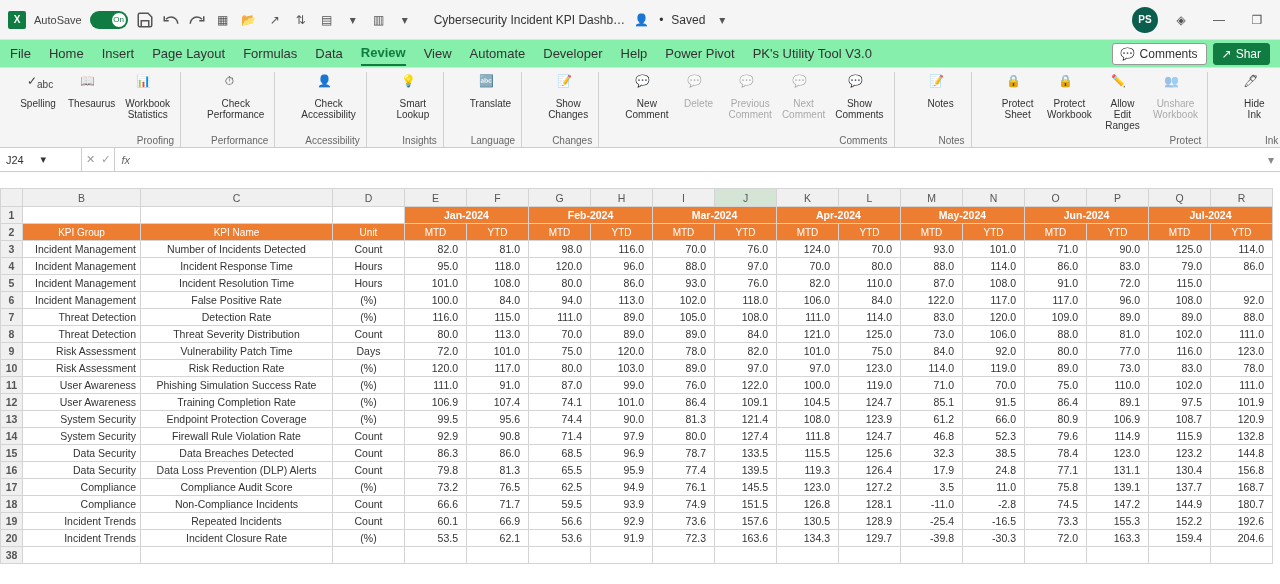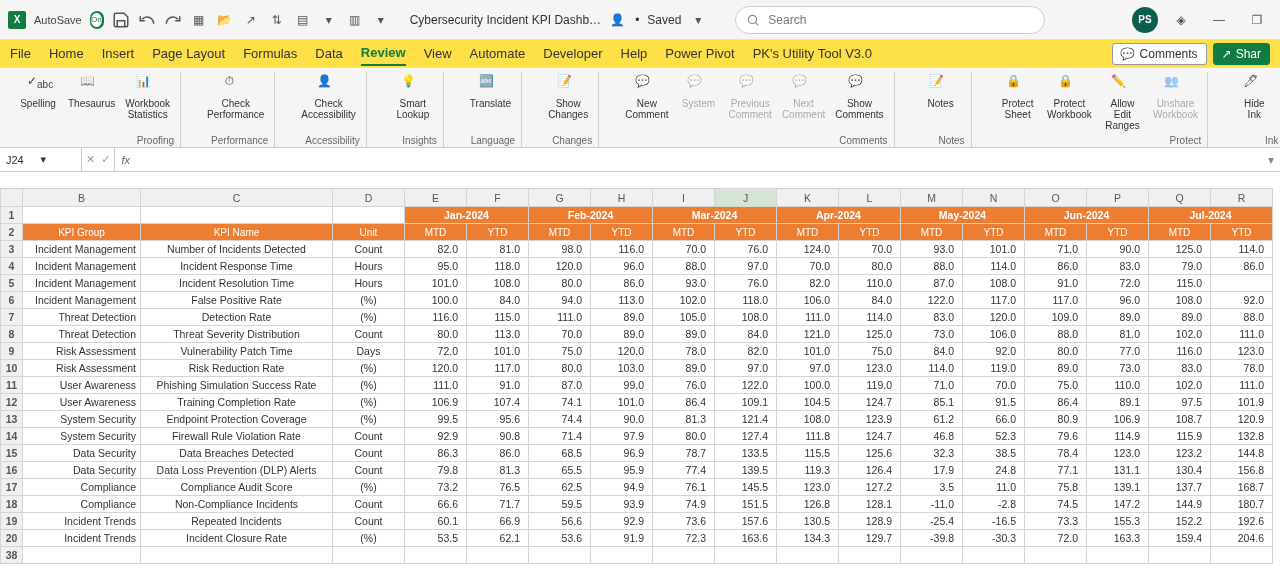--- a/index.html
+++ b/index.html
@@ -2,33 +2,33 @@
 <html><head>
 <meta charset="utf-8">
 <style>
 * { margin: 0; padding: 0; box-sizing: border-box; font-family: 'Segoe UI', Arial, sans-serif; }
 body { width: 1280px; height: 584px; background: #fff; overflow: hidden; font-size: 12px; color: #333; }
 
 
 .titlebar { height: 40px; background: #f5f5f5; display: flex; align-items: center; padding: 0 8px; gap: 8px; border-bottom: 1px solid #e0e0e0; }
 .excel-icon { width: 18px; height: 18px; background: #107c41; color: #fff; display: flex; align-items: center; justify-content: center; font-size: 10px; font-weight: bold; border-radius: 2px; }
 .autosave-label { font-size: 11px; color: #444; }
-.toggle { width: 14px; height: 18px; background: #107c41; border-radius: 10px; display: flex; align-items: center; padding: 0 2px; justify-content: flex-end; }
+.toggle { width: 38px; height: 18px; background: #107c41; border-radius: 10px; display: flex; align-items: center; padding: 0 2px; justify-content: flex-end; }
 .toggle-knob { width: 14px; height: 14px; background: #fff; border-radius: 50%; font-size: 8px; display: flex; align-items: center; justify-content: center; color: #107c41; }
 .qat-icon { width: 18px; height: 18px; color: #555; cursor: pointer; display: inline-flex; align-items: center; justify-content: center; }
 .doc-title { font-size: 12px; color: #333; margin-left: 12px; }
 .saved-label { font-size: 12px; color: #333; }
 .search-box { flex: 0 0 310px; height: 28px; background: #fff; border: 1px solid #ccc; border-radius: 16px; display: flex; align-items: center; padding: 0 10px; margin-left: 20px; gap: 8px; }
 .search-box input { border: none; outline: none; flex: 1; font-size: 12px; }
 .spacer { flex: 1; }
 .avatar { width: 26px; height: 26px; border-radius: 50%; background: #0b5e4e; color: #fff; display: flex; align-items: center; justify-content: center; font-size: 10px; font-weight: bold; }
 .win-btn { width: 30px; height: 30px; display: flex; align-items: center; justify-content: center; color: #555; cursor: pointer; }
 
 
-.ribbon-tabs { height: 28px; display: flex; align-items: center; padding: 0 10px; gap: 18px; background: #fde047; border-bottom: 1px solid #e0e0e0; }
+.ribbon-tabs { height: 28px; display: flex; align-items: center; padding: 0 10px; gap: 18px; background: #86efac; border-bottom: 1px solid #e0e0e0; }
 .ribbon-tabs .tab { font-size: 13px; color: #333; cursor: pointer; padding: 4px 0; }
 .ribbon-tabs .tab.active { color: #107c41; border-bottom: 2px solid #107c41; font-weight: 600; }
 .ribbon-right { margin-left: auto; display: flex; gap: 6px; }
 .rr-btn { padding: 3px 8px; border: 1px solid #999; border-radius: 3px; display: flex; align-items: center; gap: 4px; font-size: 12px; cursor: pointer; background: #fff; }
 .rr-btn.share { background: #107c41; color: #fff; border-color: #107c41; }
 
 
 .ribbon-content { height: 80px; background: #f5f5f5; border-bottom: 1px solid #ccc; display: flex; padding: 4px 8px 0; gap: 16px; }
 .rgroup { display: flex; flex-direction: column; border-right: 1px solid #d0d0d0; padding: 0 6px; }
 .rgroup-items { display: flex; gap: 2px; flex: 1; align-items: flex-start; }
@@ -105,27 +105,20 @@
   <span class="qat-icon">⇅</span>
   <span class="qat-icon">▤</span>
   <span class="qat-icon">▾</span>
   <span class="qat-icon">▥</span>
   <span class="qat-icon">▾</span>
   <span class="doc-title">Cybersecurity Incident KPI Dashb…</span>
   <span class="qat-icon">👤</span>
   <span>•</span>
   <span class="saved-label">Saved</span>
   <span class="qat-icon">▾</span>
-  <div class="search-box">
-    <svg width="14" height="14" viewBox="0 0 24 24" fill="none" stroke="#888" stroke-width="2">
-        <circle cx="11" cy="11" r="7"></circle>
-        <line x1="21" y1="21" x2="16" y2="16"></line>
-      </svg>
-    <input placeholder="Search" style="">
-  </div>
   <div class="spacer"></div>
   <div class="avatar">PS</div>
   <span class="win-btn">◈</span>
   <span class="win-btn">—</span>
   <span class="win-btn">❐</span>
 </div>
 
 <div class="ribbon-tabs">
   <span class="tab">File</span>
   <span class="tab">Home</span>
@@ -210,21 +203,21 @@
     <div class="rgroup-label">Changes</div>
   </div>
   <div class="rgroup">
     <div class="rgroup-items">
       <div class="ritem">
           <span class="ic">💬</span>
           <span class="lbl">New<br>Comment</span>
         </div>
       <div class="ritem disabled">
           <span class="ic">💬</span>
-          <span class="lbl">System</span>
+          <span class="lbl">Delete</span>
         </div>
       <div class="ritem disabled">
           <span class="ic">💬</span>
           <span class="lbl">Previous<br>Comment</span>
         </div>
       <div class="ritem disabled">
           <span class="ic">💬</span>
           <span class="lbl">Next<br>Comment</span>
         </div>
       <div class="ritem">

